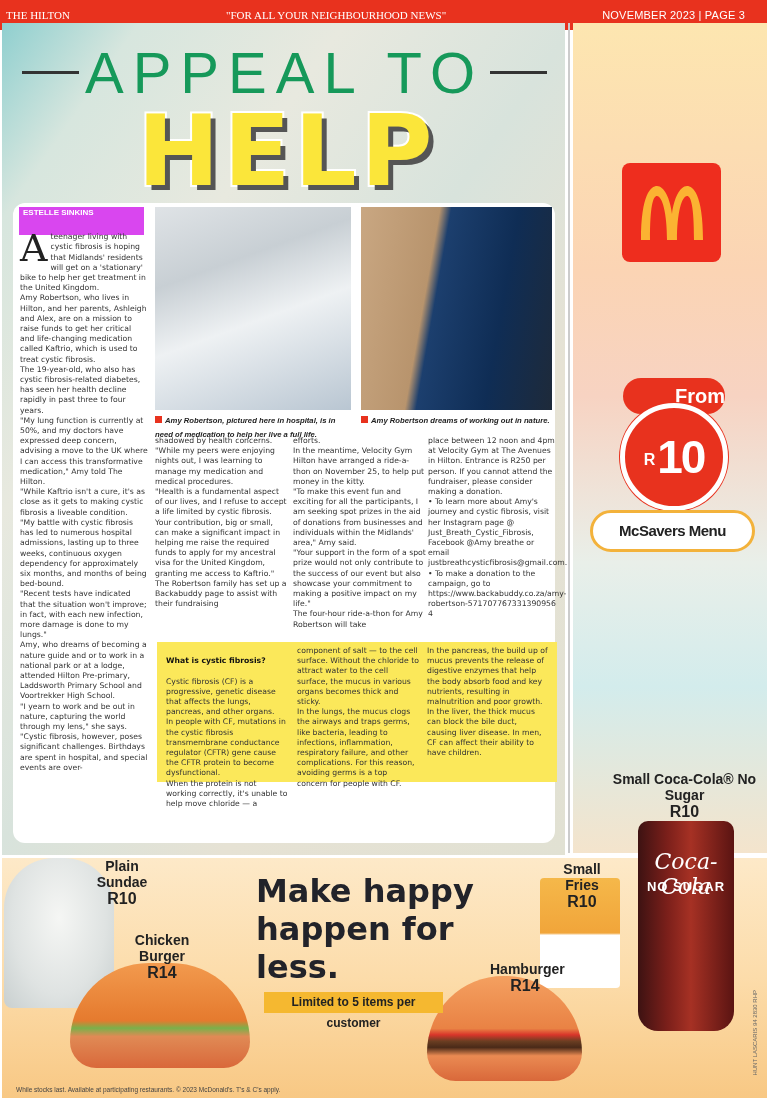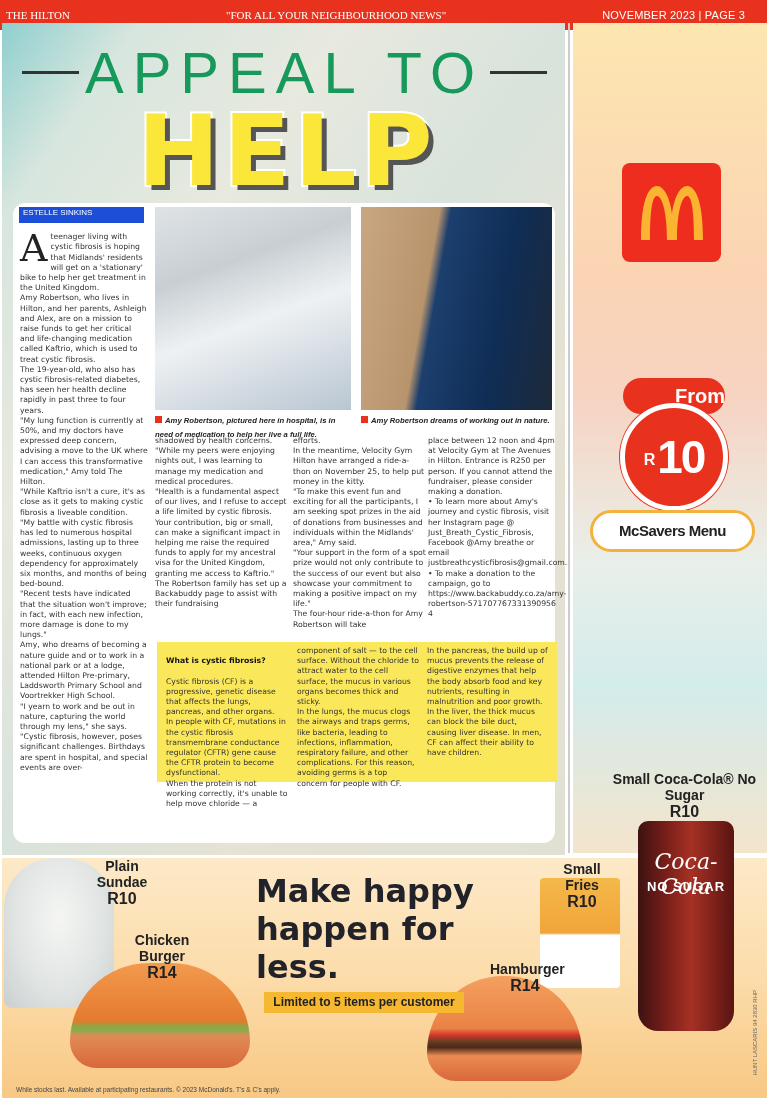--- a/index.html
+++ b/index.html
@@ -5,21 +5,21 @@
 *{box-sizing:border-box;margin:0;padding:0}
 body{width:767px;height:1113px;background:#fff;font-family:"Liberation Sans",sans-serif;position:relative;overflow:hidden}
 .topbar{position:absolute;left:0;top:0;width:767px;height:30px;background:#e8321e;color:#fff;font-family:"Liberation Serif",serif;font-size:11px;display:flex;align-items:center;justify-content:space-between;padding:0 6px}
 .topbar .right{font-family:"Liberation Sans",sans-serif;font-size:11px;letter-spacing:.2px;padding-right:16px}
 .article{position:absolute;left:2px;top:23px;width:563px;height:832px;background:linear-gradient(125deg,#8fcfcf 0%,#d7e6de 12%,#e8e9df 30%,#d8e3dc 50%,#e6e2d4 70%,#e1e1d3 100%)}
 .article .card{position:absolute;left:11px;top:180px;width:542px;height:640px;background:#fff;border-radius:12px}
 .kicker{position:absolute;left:20px;top:24px;width:525px;height:50px;display:flex;align-items:center;justify-content:center}
 .kicker .line{flex:1;height:3px;background:#333}
 .kicker .txt{font-family:"Liberation Sans",sans-serif;color:#16995a;font-size:58px;letter-spacing:9px;padding:0 6px;font-weight:normal}
 .headline{position:absolute;left:10px;top:78px;width:550px;text-align:center;font-family:"DejaVu Sans",sans-serif;font-weight:bold;font-size:98px;line-height:100px;color:#fbe63a;letter-spacing:4px;-webkit-text-stroke:4px #fff;paint-order:stroke fill;text-shadow:5px 5px 0 #555}
-.byline{position:absolute;left:19px;top:207px;width:125px;height:16px;background:#1d4ed8;color:#fff;font-size:8px;font-weight:normal;padding-left:4px;line-height:12px;font-family:"Liberation Sans",sans-serif}
+.byline{position:absolute;left:19px;top:207px;width:125px;height:28px;background:#d946ef;color:#fff;font-size:8px;font-weight:bold;padding-left:4px;line-height:12px;font-family:"Liberation Sans",sans-serif}
 .col{position:absolute;font-family:"DejaVu Sans",sans-serif;font-size:7.7px;line-height:10.2px;color:#333;white-space:pre-line}
 .dropcap{float:left;font-family:"DejaVu Serif",serif;font-size:38px;line-height:32px;margin-right:3px;color:#222}
 .photo{position:absolute}
 .photo1{left:155px;top:207px;width:196px;height:203px;background:linear-gradient(160deg,#dfe3e6 0%,#c8cfd4 30%,#eef1f3 55%,#b9c6d2 100%)}
 .photo2{left:361px;top:207px;width:191px;height:203px;background:linear-gradient(100deg,#c9a782 0%,#b8946d 35%,#1c3f6e 40%,#0f2d55 70%,#1e2a3a 100%)}
 .caption{position:absolute;font-size:7.7px;line-height:14px;font-weight:bold;font-style:italic;color:#222}
 .caption .sq{display:inline-block;width:7px;height:7px;background:#e8321e;margin-right:3px;vertical-align:0}
 .factbox{position:absolute;left:157px;top:642px;width:400px;height:140px;background:#fbe85a}
 .factbox .t{font-weight:bold;color:#111}
 .ad-side{position:absolute;left:573px;top:23px;width:194px;height:830px;background:linear-gradient(180deg,#fde6b0 0%,#fbd4b4 30%,#f7d3c2 45%,#e9efe9 65%,#d3ecec 80%,#f4e4cc 100%)}
@@ -28,21 +28,21 @@
 .from-pill{position:absolute;left:50px;top:355px;width:102px;height:36px;background:#e8321e;border-radius:18px;color:#fff;font-weight:bold;font-size:20px;text-align:right;line-height:36px}
 .price-circle{position:absolute;left:47px;top:380px;width:108px;height:108px;border-radius:50%;background:#e8321e;border:5px solid #fff;box-shadow:0 0 0 1px #e8321e;color:#fff;display:flex;align-items:center;justify-content:center;font-weight:bold}
 .price-circle .r{font-size:16px;margin-right:2px;margin-top:6px}
 .price-circle .n{font-size:46px;letter-spacing:-2px}
 .mcsavers{position:absolute;left:17px;top:487px;width:165px;height:42px;background:#fff;border:3px solid #f3b23b;border-radius:22px;font-weight:bold;font-size:15px;color:#222;text-align:center;line-height:36px;letter-spacing:-.5px}
 .ad-bottom{position:absolute;left:2px;top:858px;width:765px;height:240px;background:linear-gradient(180deg,#fde9c8 0%,#fcdcaa 50%,#f8c884 100%)}
 .item-label{position:absolute;text-align:center;font-weight:bold;color:#222}
 .item-label .name{font-size:14px}
 .item-label .price{font-size:16px}
 .headline-ad{position:absolute;left:254px;top:14px;width:230px;text-align:left;font-family:"DejaVu Sans",sans-serif;font-weight:bold;font-size:32px;line-height:38px;color:#22232a}
-.limit{position:absolute;left:262px;top:134px;width:200px;height:21px;background:#f5b830;font-weight:bold;font-size:12px;color:#222;text-align:center;line-height:21px}
+.limit{position:absolute;left:262px;top:134px;width:179px;height:21px;background:#f5b830;font-weight:bold;font-size:12px;color:#222;text-align:center;line-height:21px}
 .terms{position:absolute;left:14px;top:228px;font-size:6.5px;color:#444}
 .vert{position:absolute;left:752px;top:990px;font-size:6px;color:#666;writing-mode:vertical-rl;transform:rotate(180deg)}
 .sundae{position:absolute;left:2px;top:0;width:110px;height:150px;background:radial-gradient(ellipse at 50% 40%,#f5f6f4 0%,#dfe3e2 60%,#c8cfcf 100%);border-radius:50px 50px 8px 8px}
 .burger1{position:absolute;left:68px;top:105px;width:180px;height:105px;border-radius:90px 90px 30px 30px;background:linear-gradient(180deg,#f29a4e 0%,#e57a2e 55%,#7ab04a 62%,#e08a55 70%,#d9683a 100%)}
 .fries{position:absolute;left:538px;top:20px;width:80px;height:110px;background:linear-gradient(180deg,#f5b84a 0%,#f1a53a 50%,#fff 52%,#fff 100%);border-radius:4px}
 .coke{position:absolute;left:636px;top:-37px;width:96px;height:210px;background:linear-gradient(90deg,#3d1212 0%,#7a1f1a 30%,#a63124 55%,#5a1412 100%);border-radius:10px 10px 20px 20px}
 .coke .logo{position:absolute;top:28px;width:100%;text-align:center;font-family:"DejaVu Serif",serif;font-style:italic;color:#fff;font-size:22px}
 .coke .sub{position:absolute;top:58px;width:100%;text-align:center;color:#fff;font-weight:bold;font-size:13px;letter-spacing:1px}
 .burger2{position:absolute;left:425px;top:118px;width:155px;height:105px;border-radius:80px 80px 30px 30px;background:linear-gradient(180deg,#f4a060 0%,#e98244 50%,#d9352a 56%,#6b3e22 62%,#4a2a18 68%,#ea8a52 76%,#d9683a 100%)}
 </style>

